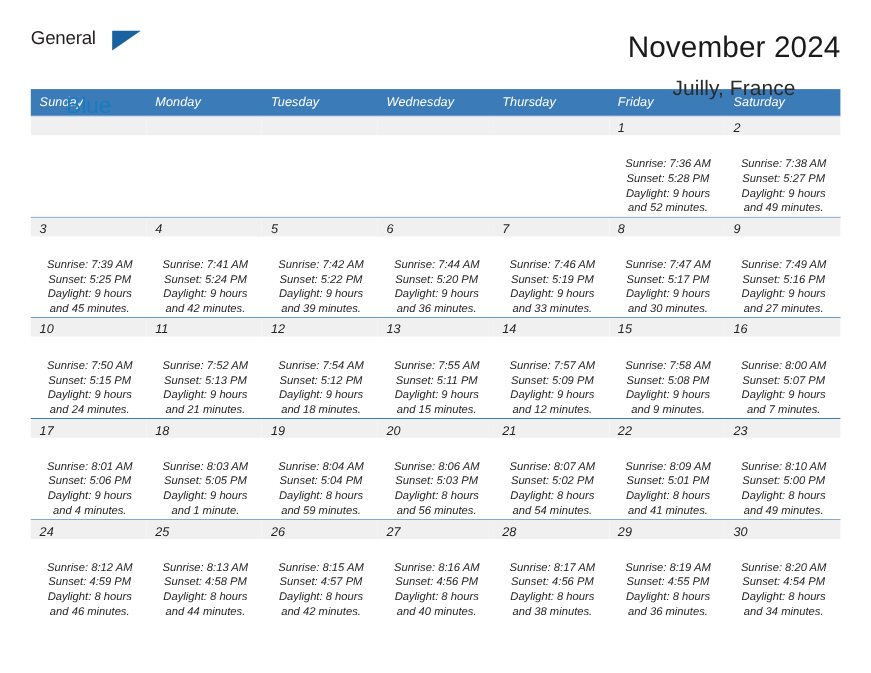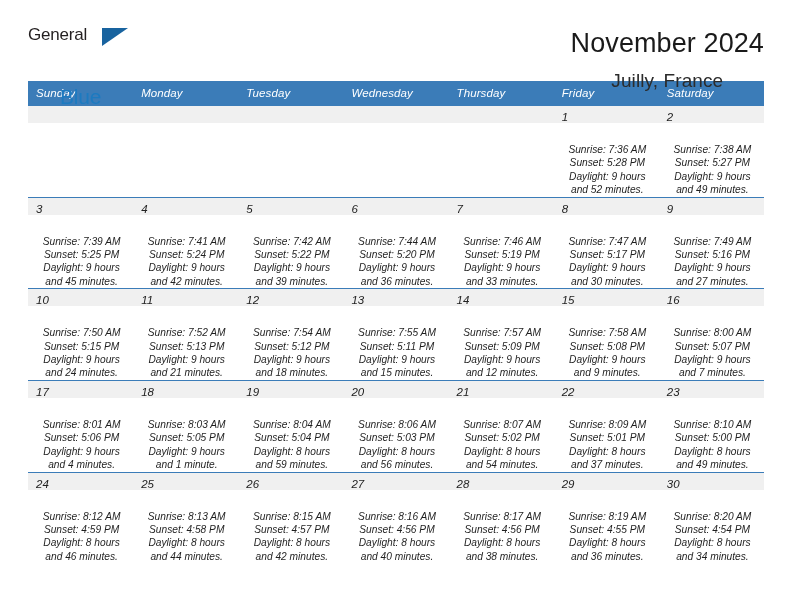--- a/index.html
+++ b/index.html
@@ -417,21 +417,21 @@
           <div>Daylight: 8 hours</div>
           <div>and 54 minutes.</div>
         </div>
       </div>
       <div class="day-cell">
         <div class="day-number-band"><span class="day-number">22</span></div>
         <div class="day-info">
           <div>Sunrise: 8:09 AM</div>
           <div>Sunset: 5:01 PM</div>
           <div>Daylight: 8 hours</div>
-          <div>and 37 minutes.</div>
+          <div>and 41 minutes.</div>
         </div>
       </div>
       <div class="day-cell">
         <div class="day-number-band"><span class="day-number">23</span></div>
         <div class="day-info">
           <div>Sunrise: 8:10 AM</div>
           <div>Sunset: 5:00 PM</div>
           <div>Daylight: 8 hours</div>
           <div>and 49 minutes.</div>
         </div>

